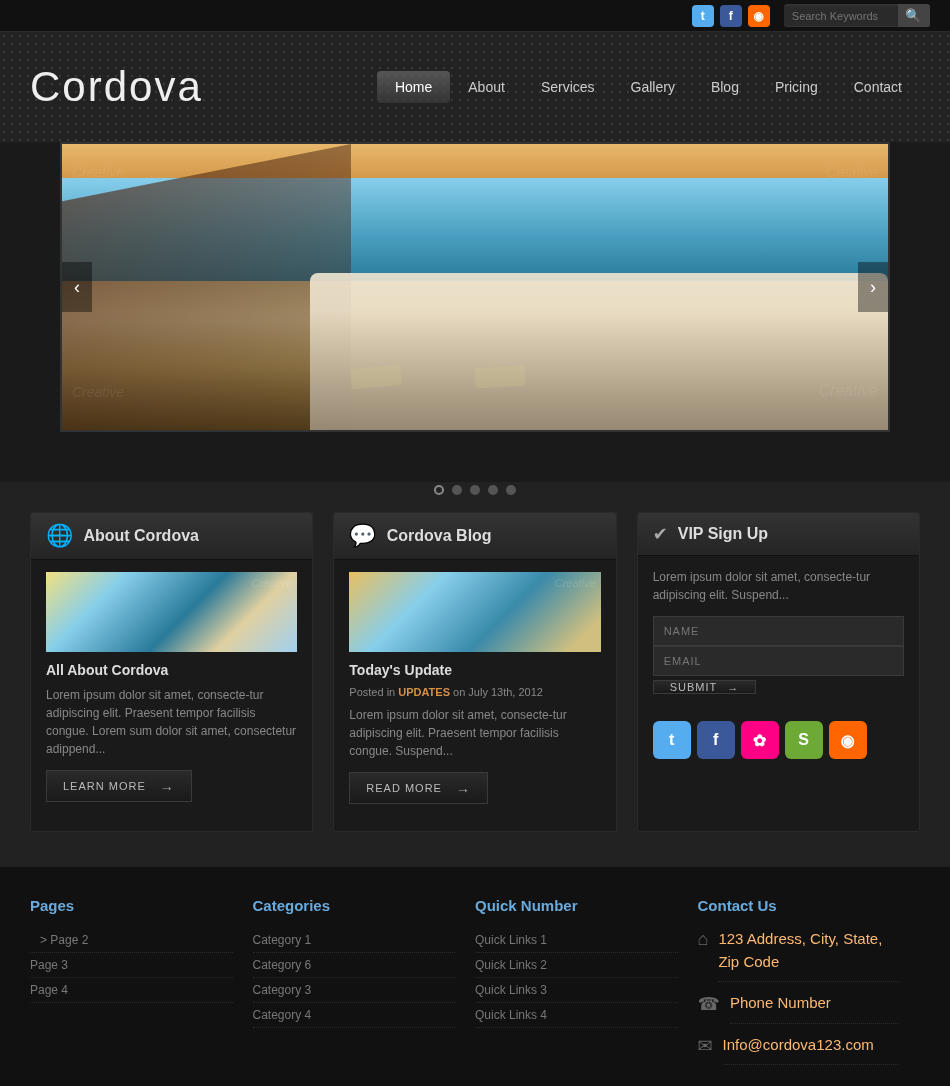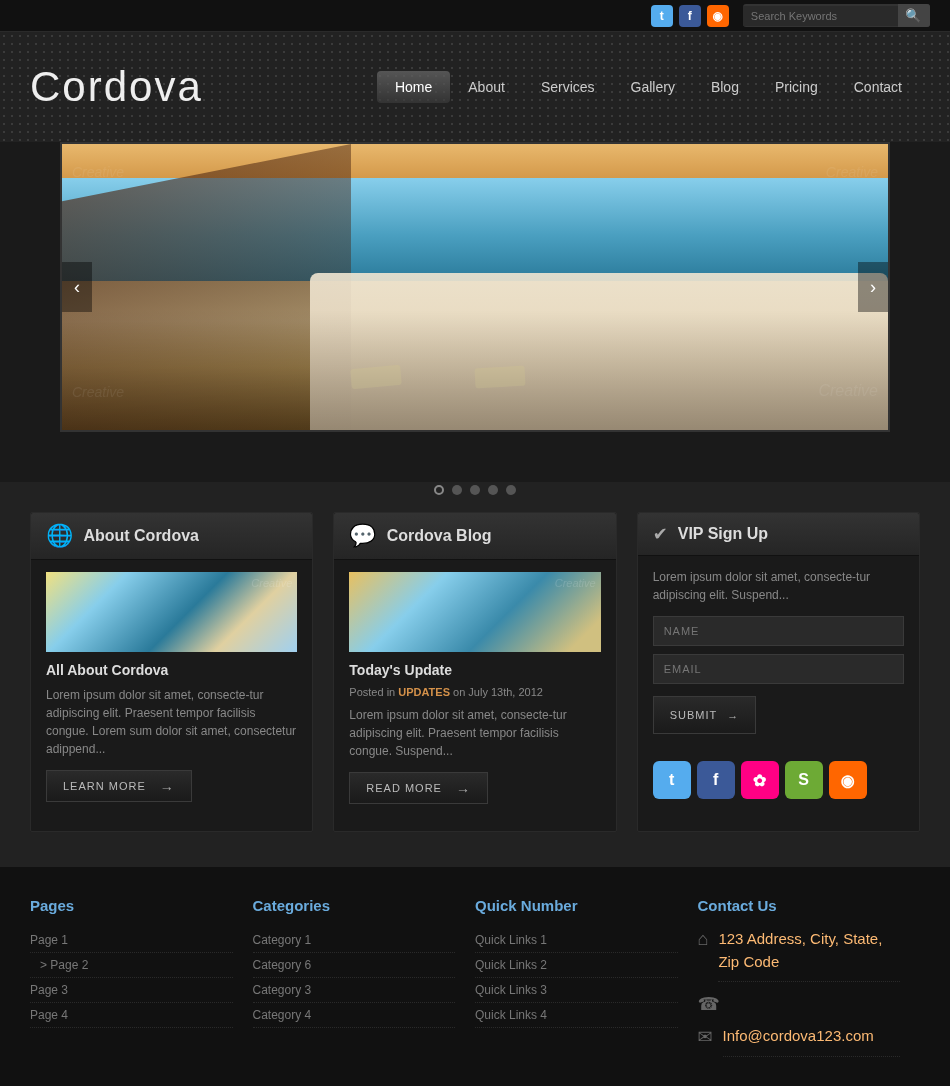--- a/index.html
+++ b/index.html
@@ -44,21 +44,21 @@
       border-radius: 3px;
       overflow: hidden;
       margin-left: 8px;
     }
     .search-box input {
       background: #2a2a2a;
       border: none;
       color: #999;
       padding: 4px 8px;
       font-size: 11px;
-      width: 155px;
+      width: 114px;
       outline: none;
     }
     .search-box button {
       background: #444;
       border: none;
       color: #aaa;
       padding: 4px 8px;
       cursor: pointer;
       font-size: 13px;
     }
@@ -298,33 +298,32 @@
       margin-bottom: 12px;
       line-height: 1.5;
     }
     .vip-input {
       width: 100%;
       background: #2a2a2a;
       border: 1px solid #3a3a3a;
       color: #999;
       padding: 8px 10px;
       font-size: 11px;
-      margin-bottom: 8px;
       text-transform: uppercase;
       letter-spacing: 1px;
       outline: none;
     }
     .btn-submit {
       display: flex;
       align-items: center;
       gap: 10px;
       background: linear-gradient(180deg, #2a2a2a 0%, #1a1a1a 100%);
       border: 1px solid #3a3a3a;
       color: #bbb;
-      padding: 12px 16px;
+      padding: 0 16px;
       font-size: 11px;
       cursor: pointer;
       text-transform: uppercase;
       letter-spacing: 1px;
       margin-top: 4px;
     }
     .social-icons-bottom {
       display: flex;
       gap: 6px;
       margin-top: 15px;
@@ -540,21 +539,20 @@
     </div>
   </div>
 
 </div>
 
 <div class="footer">
   <div class="footer-grid">
 
     <div class="footer-col">
       <div class="footer-col-title">Pages</div>
-      <a class="footer-link">Page 1</a>
       <a class="footer-link indented">&gt; Page 2</a>
       <a class="footer-link">Page 3</a>
       <a class="footer-link">Page 4</a>
     </div>
 
     <div class="footer-col">
       <div class="footer-col-title">Categories</div>
       <a class="footer-link">Category 1</a>
       <a class="footer-link">Category 6</a>
       <a class="footer-link">Category 3</a>
@@ -570,20 +568,21 @@
     </div>
 
     <div class="footer-col">
       <div class="footer-col-title">Contact Us</div>
       <div class="footer-contact-item">
         <span class="footer-contact-icon">⌂</span>
         <span class="footer-contact-text">123 Address, City, State, Zip Code</span>
       </div>
       <div class="footer-contact-item">
         <span class="footer-contact-icon">☎</span>
+        <span class="footer-contact-text">Phone Number</span>
       </div>
       <div class="footer-contact-item">
         <span class="footer-contact-icon">✉</span>
         <span class="footer-contact-text">Info@cordova123.com</span>
       </div>
     </div>
 
   </div>
 
   <div class="footer-bottom">

